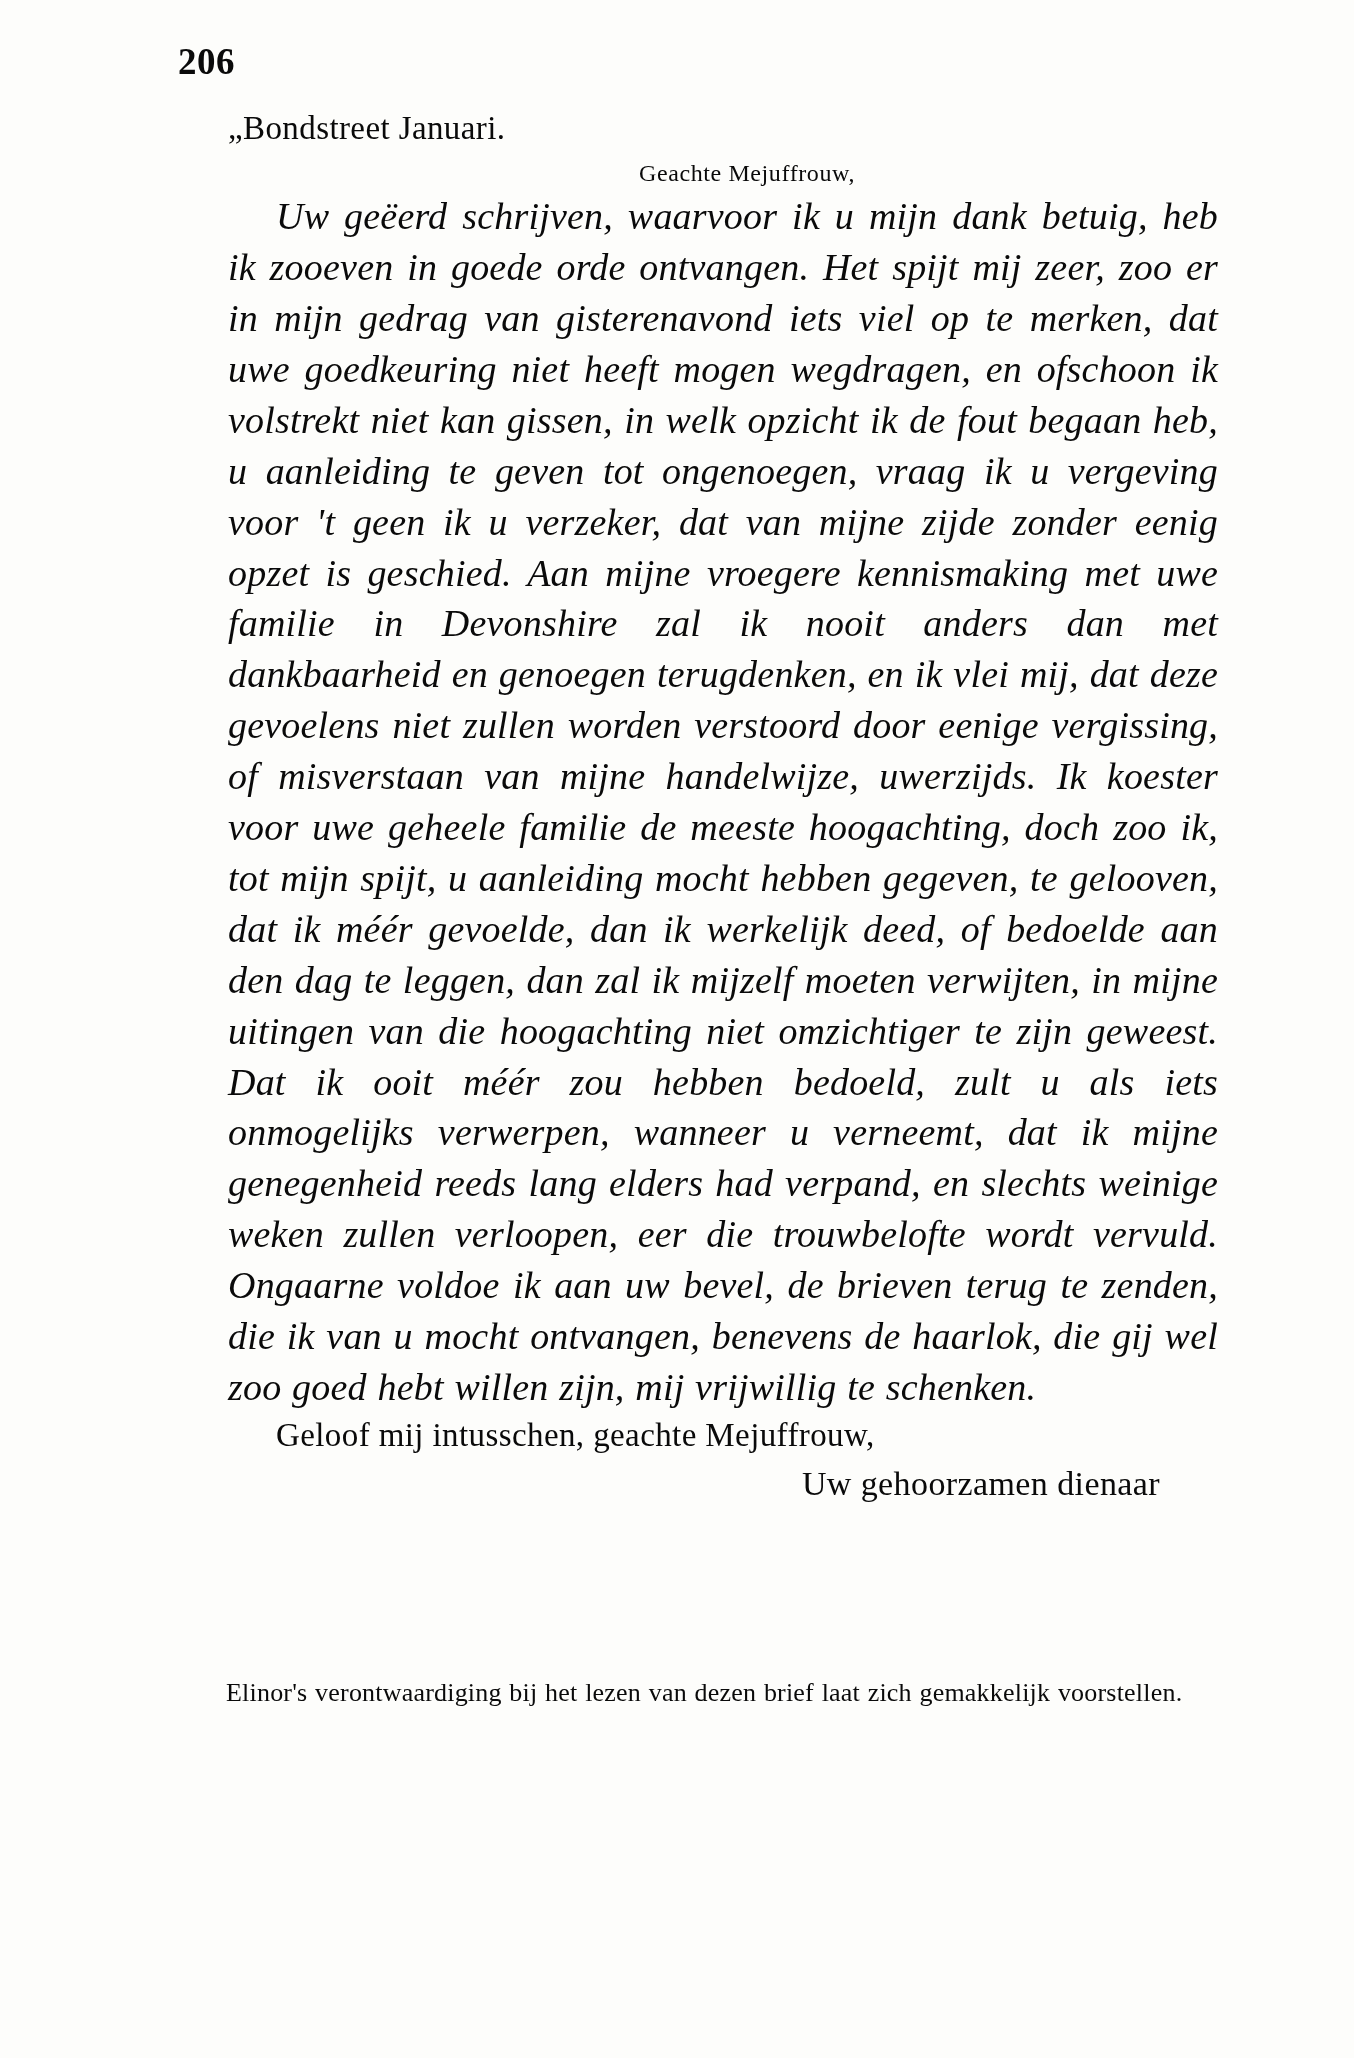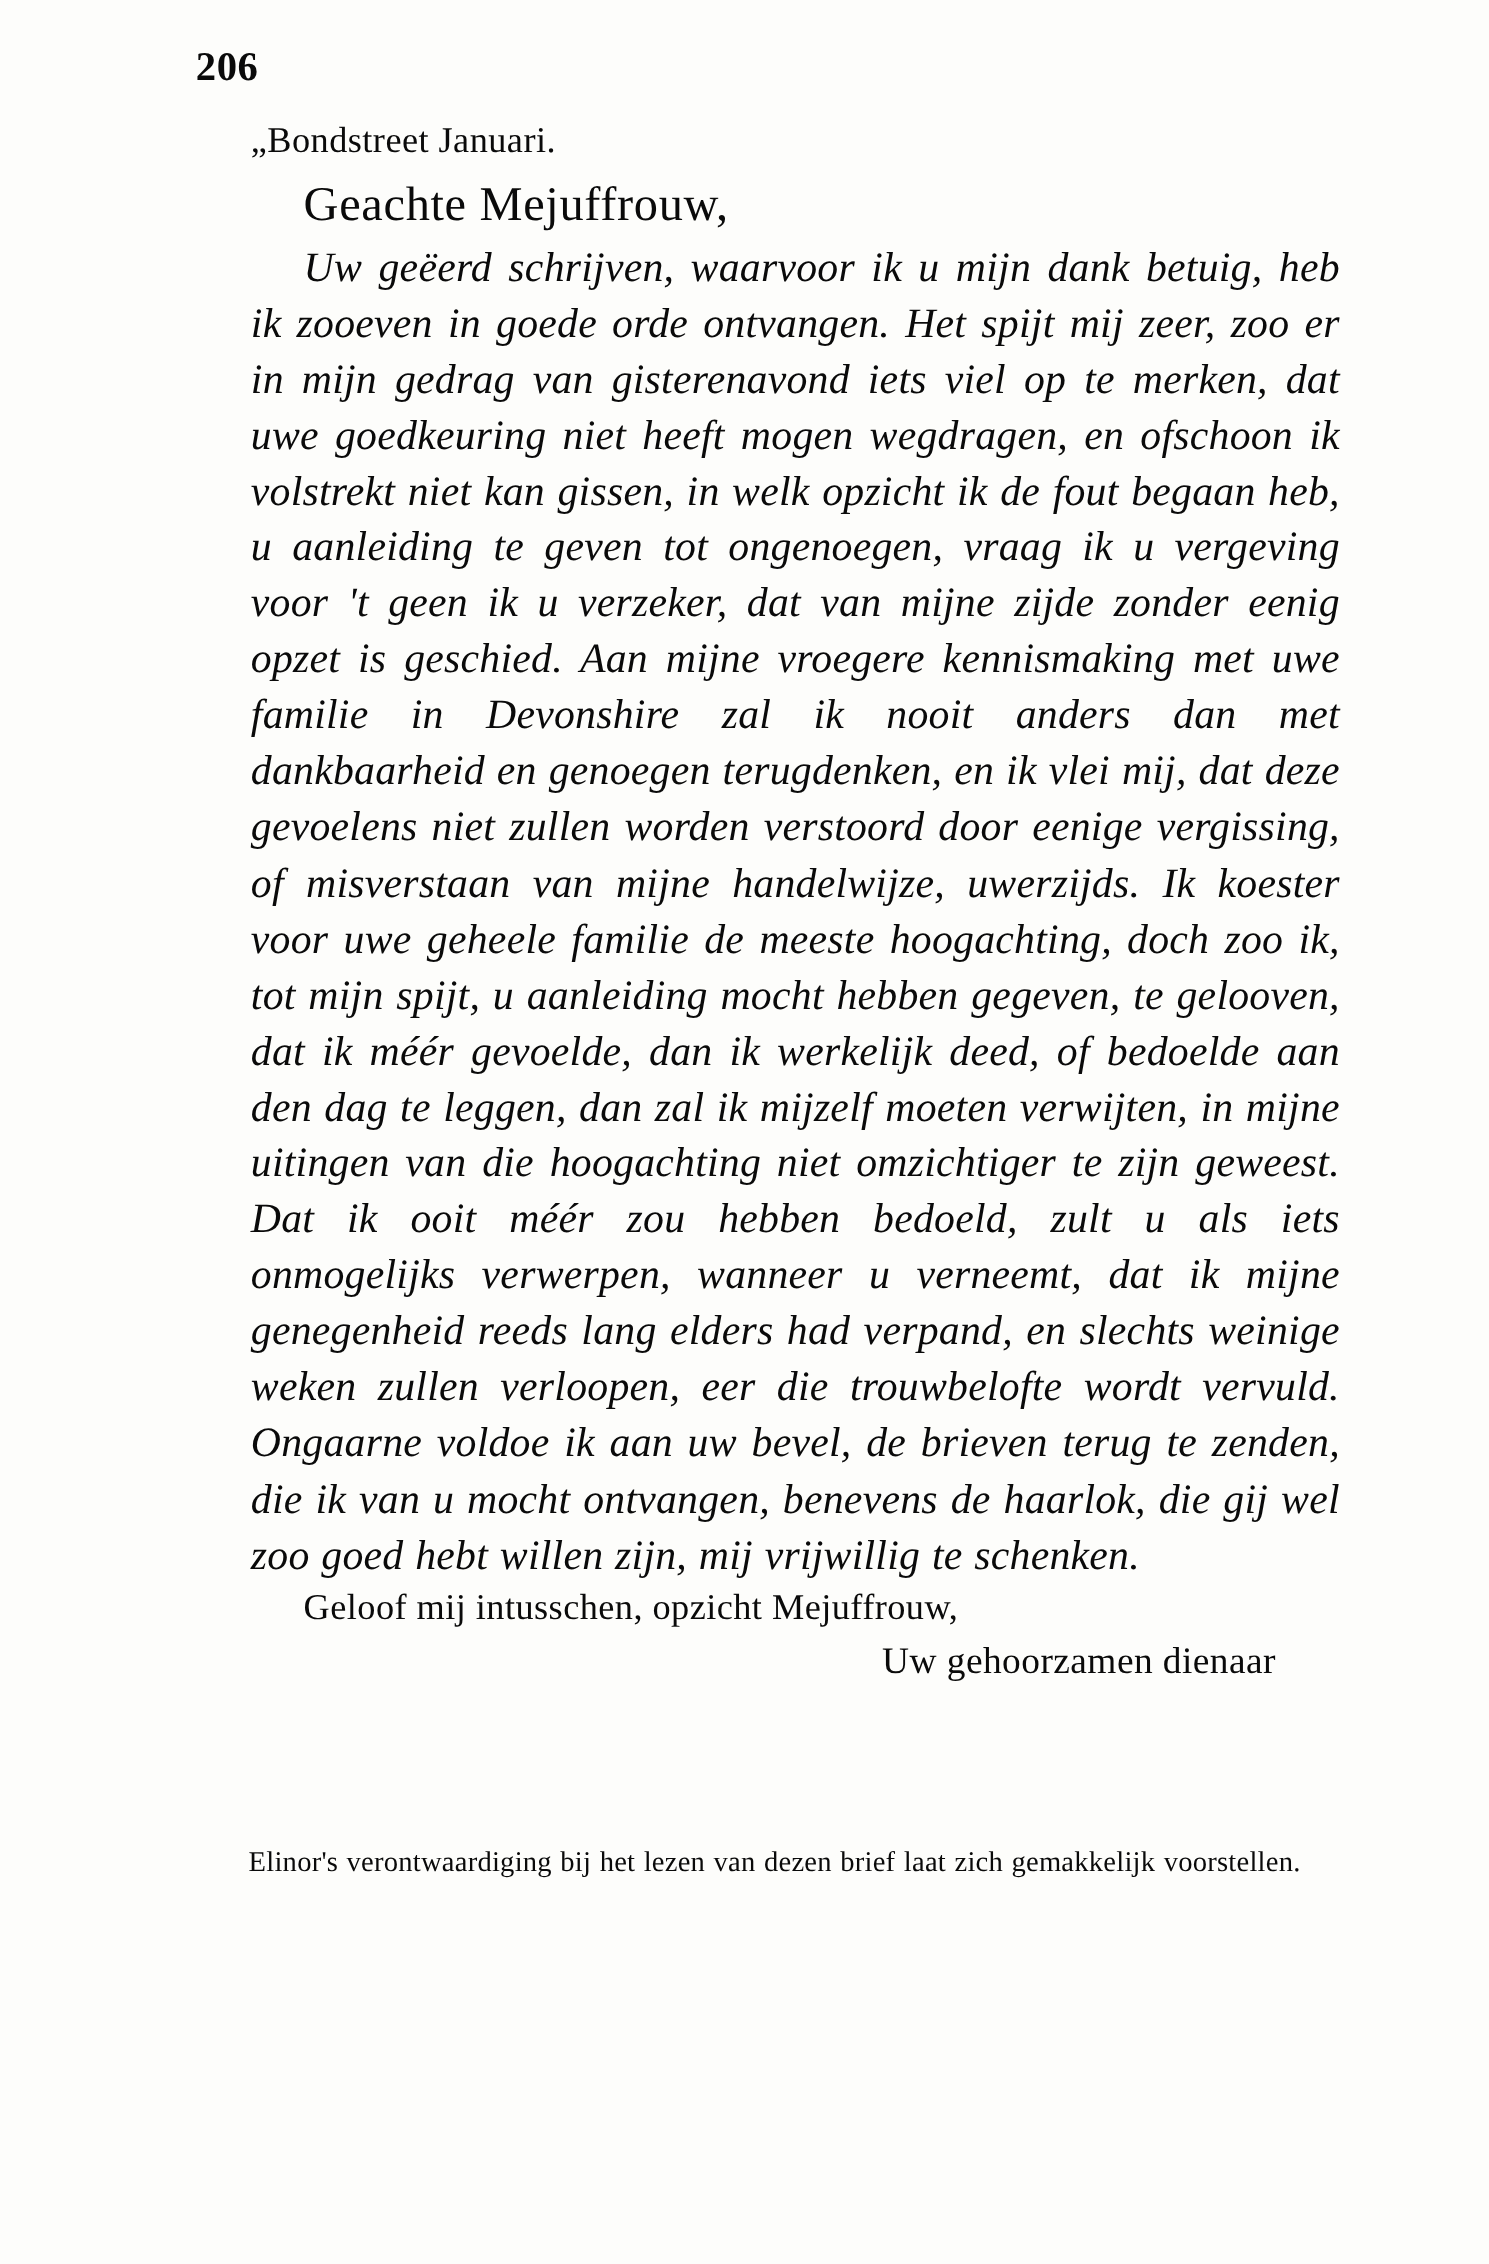--- a/index.html
+++ b/index.html
@@ -38,25 +38,26 @@
     width: 990px;
   }
   .dateline {
     text-align: left;
     font-size: 33px;
     padding-right: 8px;
     letter-spacing: 0.4px;
     margin-bottom: 10px;
   }
   .salutation {
-    font-size: 44px;
+    font-size: 24px;
     text-indent: 48px;
     letter-spacing: 0.6px;
     line-height: 1.34;
     margin-bottom: 2px;
+    text-align: center;
   }
   .body-par {
     font-size: 38px;
     line-height: 1.34;
     text-align: justify;
     text-indent: 48px;
     letter-spacing: 0.2px;
     word-spacing: 1px;
     margin: 0;
     font-style: italic;
@@ -101,21 +102,21 @@
   <div class="page-number">206</div>
 
   <div class="letter-block">
 
     <div class="dateline">„Bondstreet  Januari.</div>
 
     <div class="salutation">Geachte  Mejuffrouw,</div>
 
     <p class="body-par">Uw geëerd schrijven, waarvoor ik u mijn dank betuig, heb ik zooeven in goede orde ontvangen. Het spijt mij zeer, zoo er in mijn gedrag van gisterenavond iets viel op te merken, dat uwe goedkeuring niet heeft mogen wegdragen, en ofschoon ik volstrekt niet kan gissen, in welk opzicht ik de fout begaan heb, u aanleiding te geven tot ongenoegen, vraag ik u vergeving voor 't geen ik u verzeker, dat van mijne zijde zonder eenig opzet is geschied. Aan mijne vroegere kennismaking met uwe familie in Devonshire zal ik nooit anders dan met dankbaarheid en genoegen terugdenken, en ik vlei mij, dat deze gevoelens niet zullen worden verstoord door eenige vergissing, of misverstaan van mijne handelwijze, uwerzijds. Ik koester voor uwe geheele familie de meeste hoogachting, doch zoo ik, tot mijn spijt, u aanleiding mocht hebben gegeven, te gelooven, dat ik méér gevoelde, dan ik werkelijk deed, of bedoelde aan den dag te leggen, dan zal ik mijzelf moeten verwijten, in mijne uitingen van die hoogachting niet omzichtiger te zijn geweest. Dat ik ooit méér zou hebben bedoeld, zult u als iets onmogelijks verwerpen, wanneer u verneemt, dat ik mijne genegenheid reeds lang elders had verpand, en slechts weinige weken zullen verloopen, eer die trouwbelofte wordt vervuld. Ongaarne voldoe ik aan uw bevel, de brieven terug te zenden, die ik van u mocht ontvangen, benevens de haarlok, die gij wel zoo goed hebt willen zijn, mij vrijwillig te schenken.</p>
 
-    <div class="closing-line">Geloof mij intusschen, opzicht Mejuffrouw,</div>
+    <div class="closing-line">Geloof mij intusschen, geachte Mejuffrouw,</div>
 
     <div class="signature">
       <span>Uw  gehoorzamen  dienaar</span>
     </div>
 
   </div>
 
   <p class="final-par">Elinor's verontwaardiging bij het lezen van dezen brief laat zich gemakkelijk voorstellen.</p>
 
 </div>

